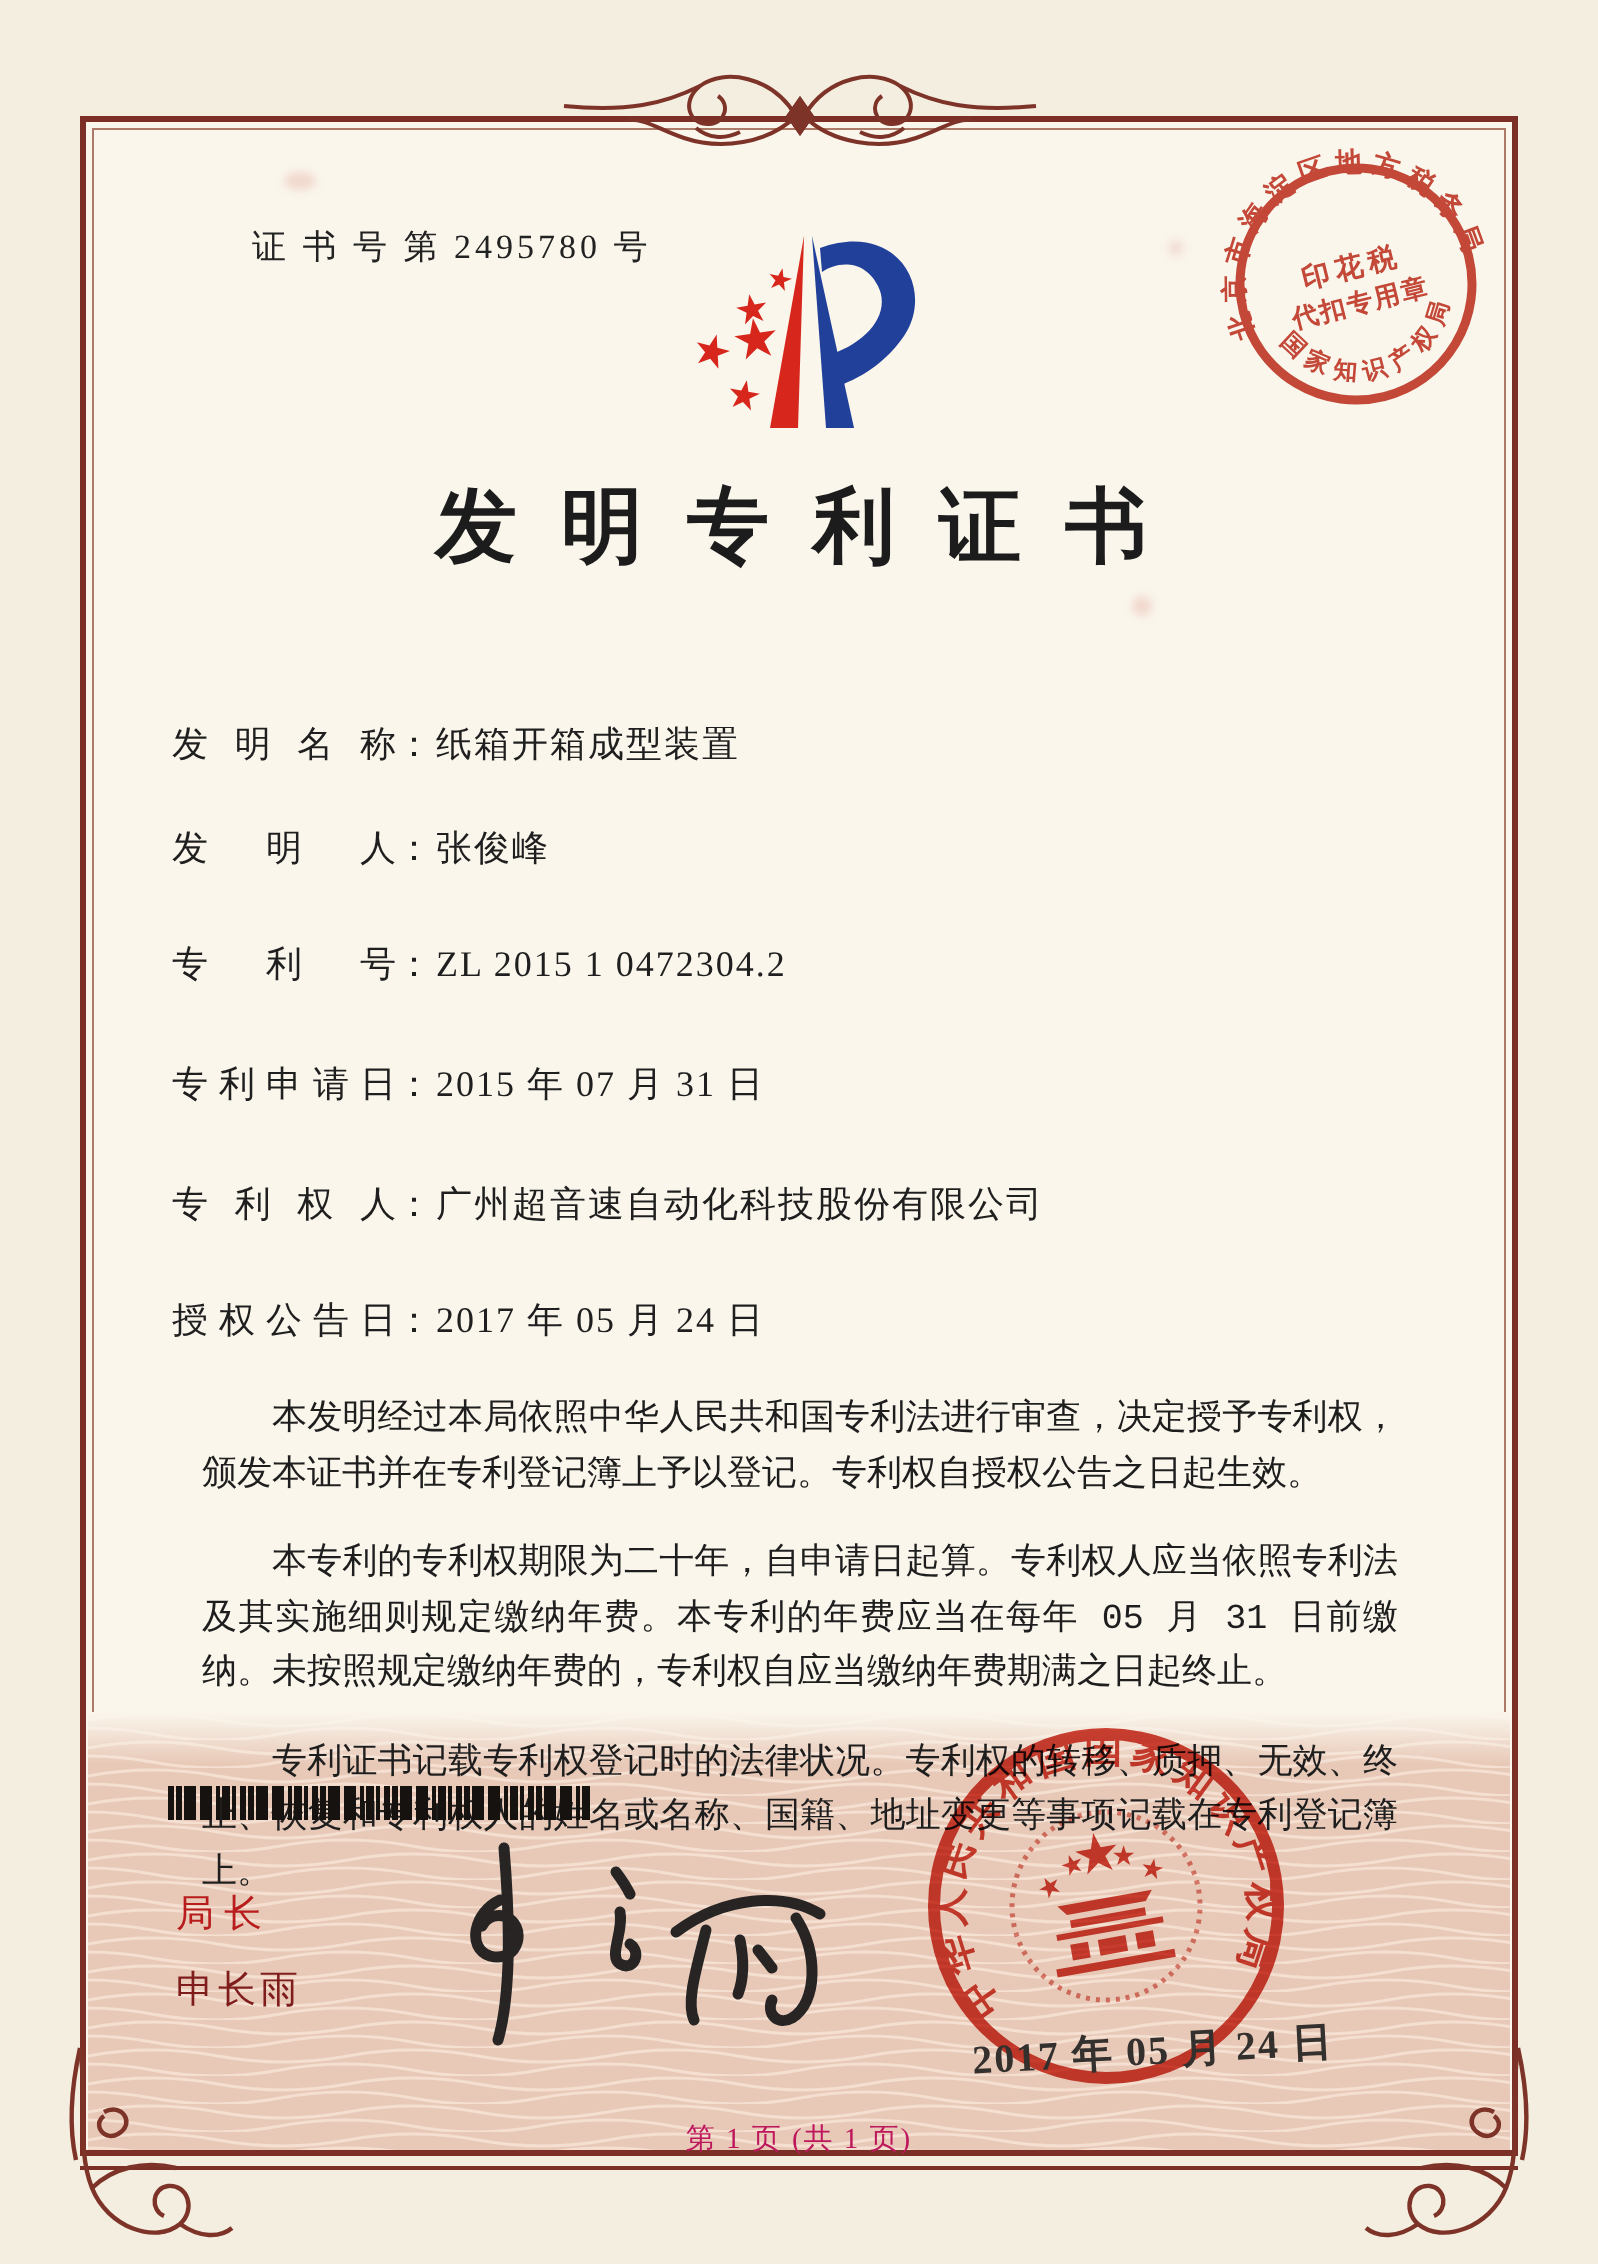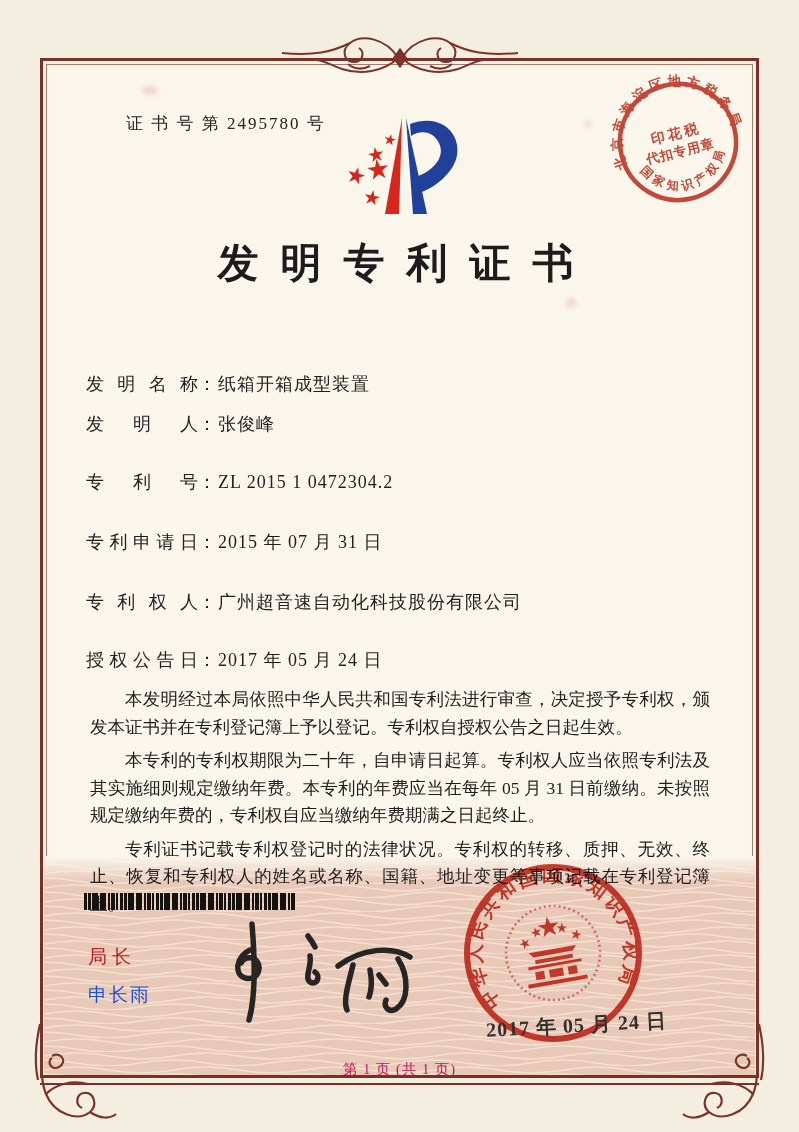--- a/index.html
+++ b/index.html
@@ -52,40 +52,40 @@
     position:absolute;left:86px;font-size:18px;color:#1f1f1f;
     white-space:nowrap;
   }
   .field .lbl{
     display:inline-block;width:112px;
     text-align:justify;text-align-last:justify;
     vertical-align:bottom;
   }
   .field .sep{display:inline-block;margin:0 2px 0 0;}
   .field .val{letter-spacing:1px;}
-  .f1{top:372px}.f2{top:412px}.f3{top:470px}
+  .f1{top:360px}.f2{top:412px}.f3{top:470px}
   .f4{top:530px}.f5{top:590px}.f6{top:648px}
   .paras{
     position:absolute;left:84px;top:680px;width:632px;
     font-size:17.5px;line-height:27.5px;text-align:justify;
     color:#1e1e1e;
   }
-  .paras p{margin:6px;text-indent:2em;}
+  .paras p{margin:17px;text-indent:2em;font-family:Liberation Mono, monospace;}
   
   .barcode{
     position:absolute;left:84px;top:893px;width:212px;height:17px;
     background:
       repeating-linear-gradient(90deg,#15120f 0 2px,rgba(0,0,0,0) 2px 4px),
       repeating-linear-gradient(90deg,#15120f 0 3px,rgba(0,0,0,0) 3px 9px),
       repeating-linear-gradient(90deg,#15120f 0 1px,rgba(0,0,0,0) 1px 6px);
   }
   
   .director-title{position:absolute;left:88px;top:944px;font-size:19px;letter-spacing:5px;color:#b91c1c;
     font-family:"Liberation Sans","DejaVu Sans",sans-serif;}
-  .director-name{position:absolute;left:88px;top:982px;font-size:19px;letter-spacing:2px;color:#1d4ed8;
+  .director-name{position:absolute;left:88px;top:982px;font-size:19px;letter-spacing:2px;color:#7f1d1d;
     font-family:Liberation Mono, monospace;}
   .signature{position:absolute;left:212px;top:912px;}
   
   .tax-stamp{position:absolute;left:606px;top:70px;transform:rotate(-14deg);
     mix-blend-mode:multiply;opacity:.92;}
   .office-seal{position:absolute;left:460px;top:860px;transform:rotate(-10deg);
     mix-blend-mode:multiply;opacity:.93;}
   .seal-date{
     position:absolute;left:486px;top:1012px;
     font-size:20px;font-weight:bold;letter-spacing:1px;color:#33302d;

